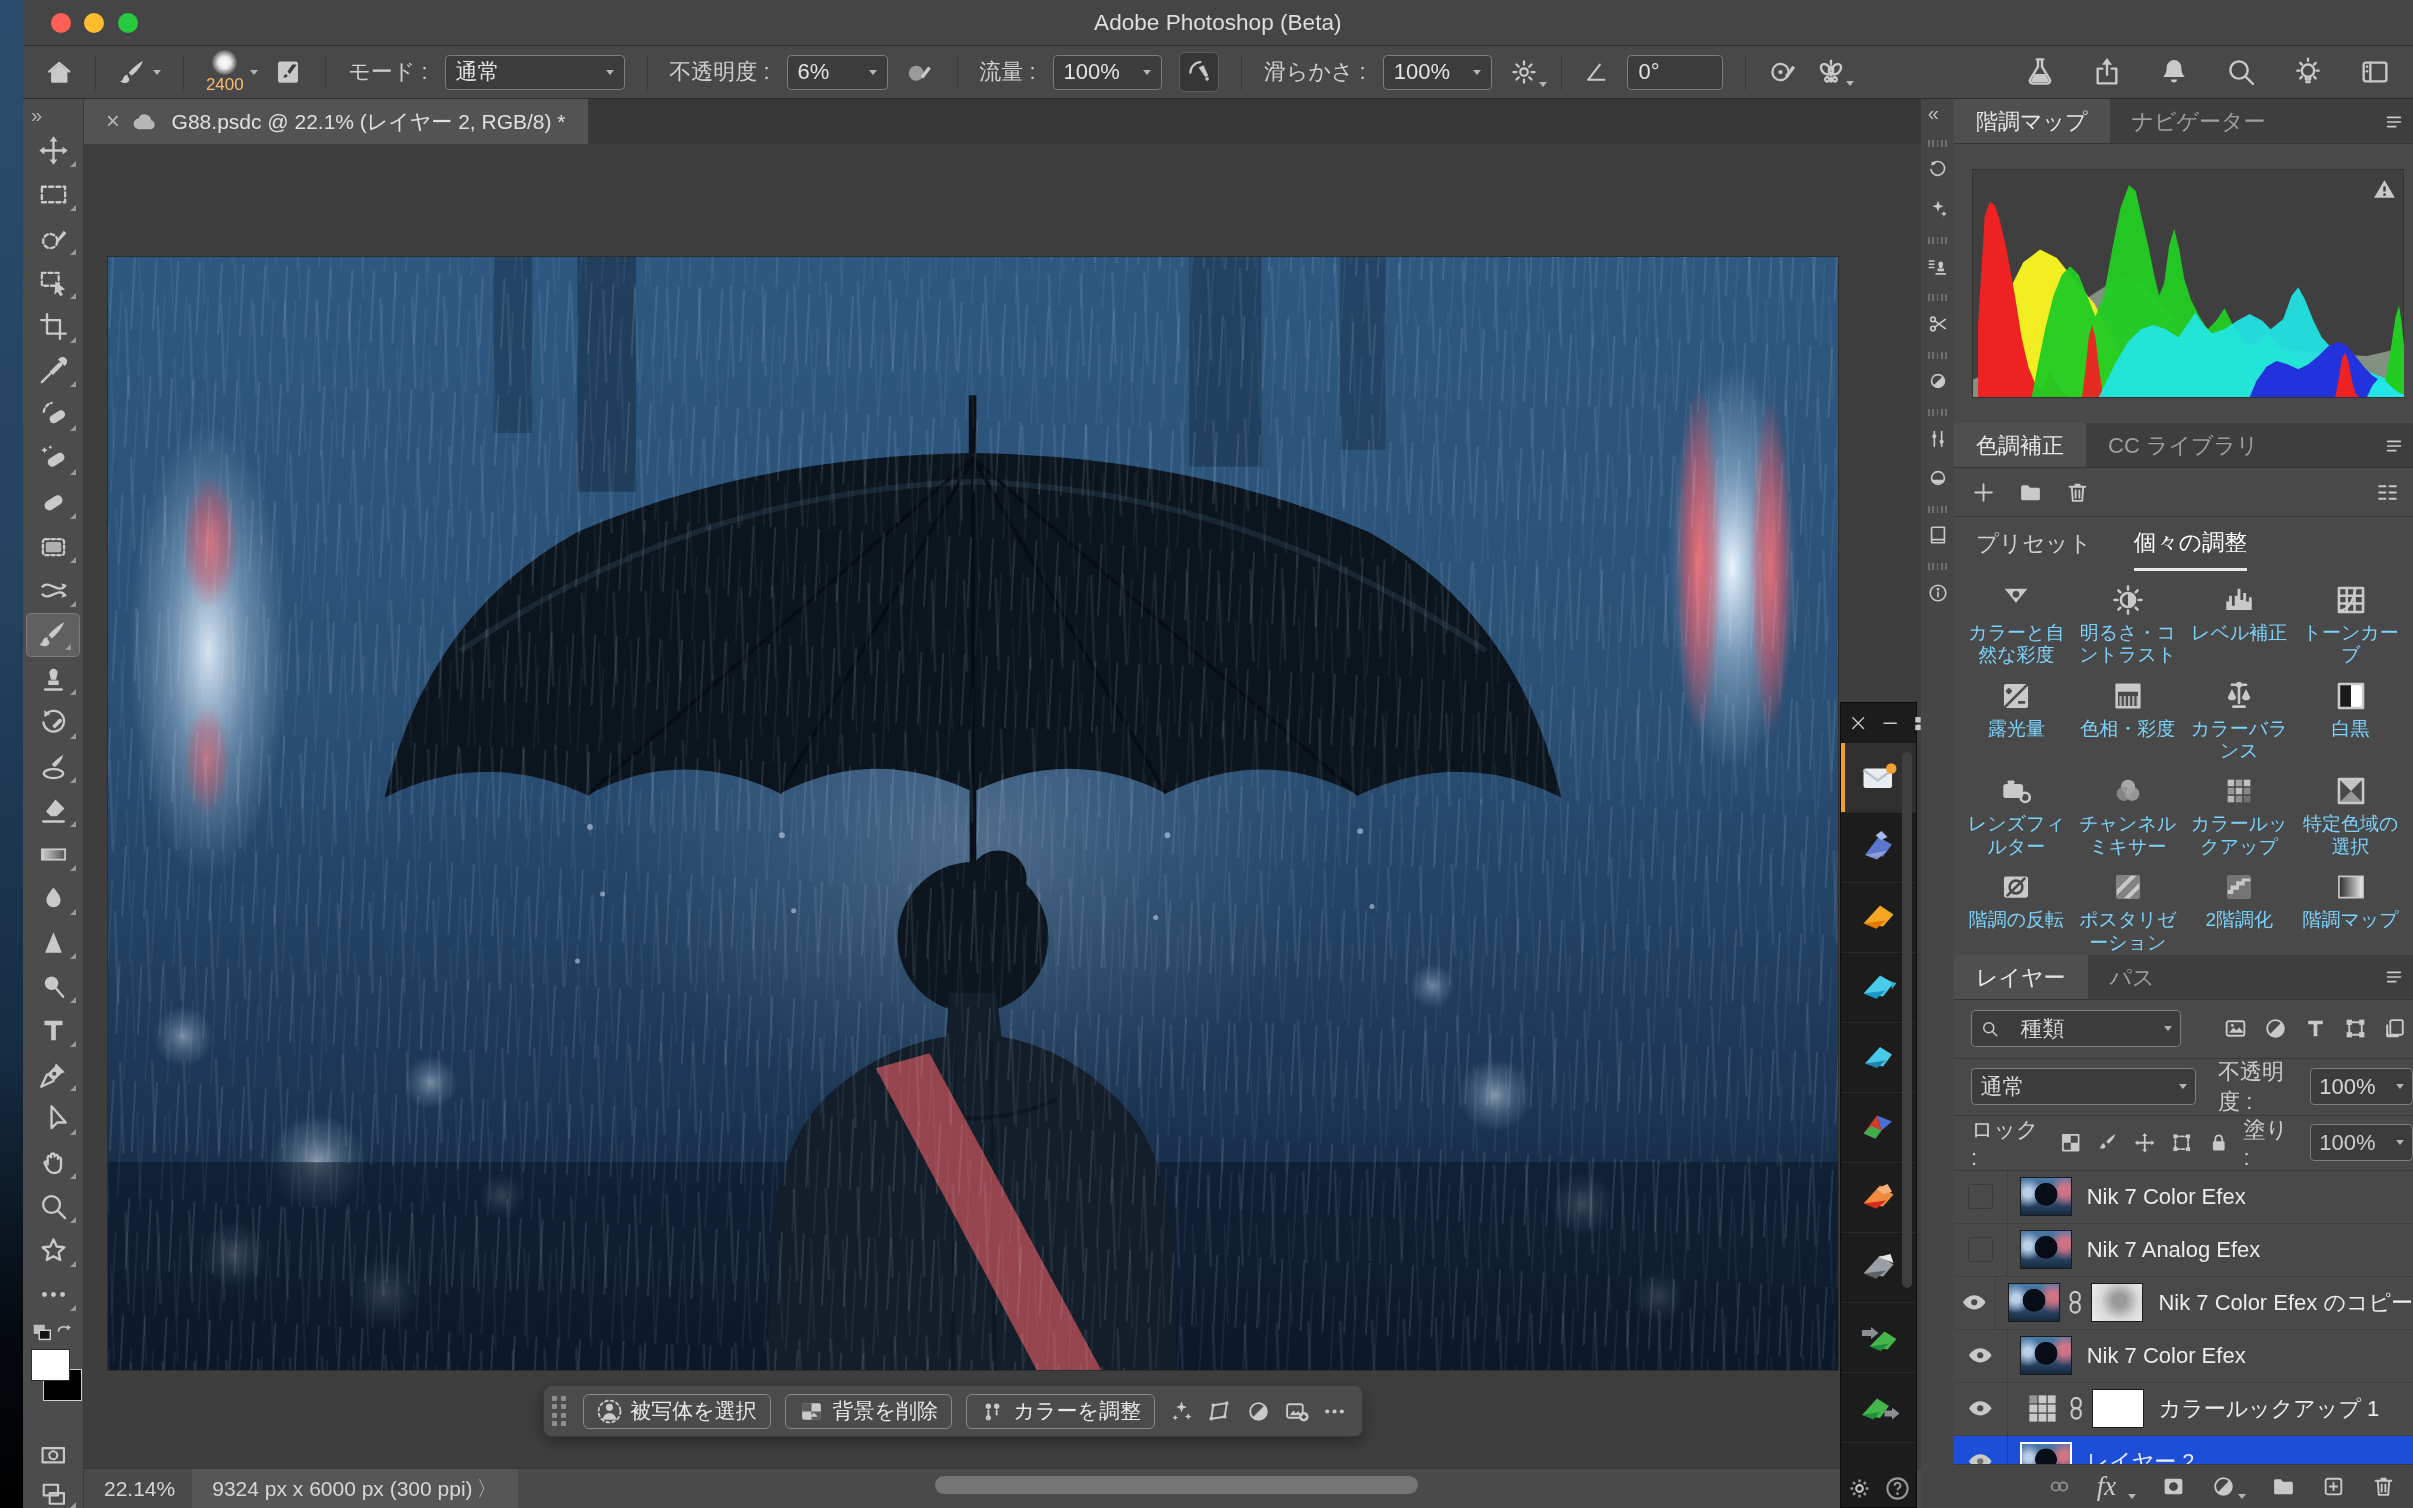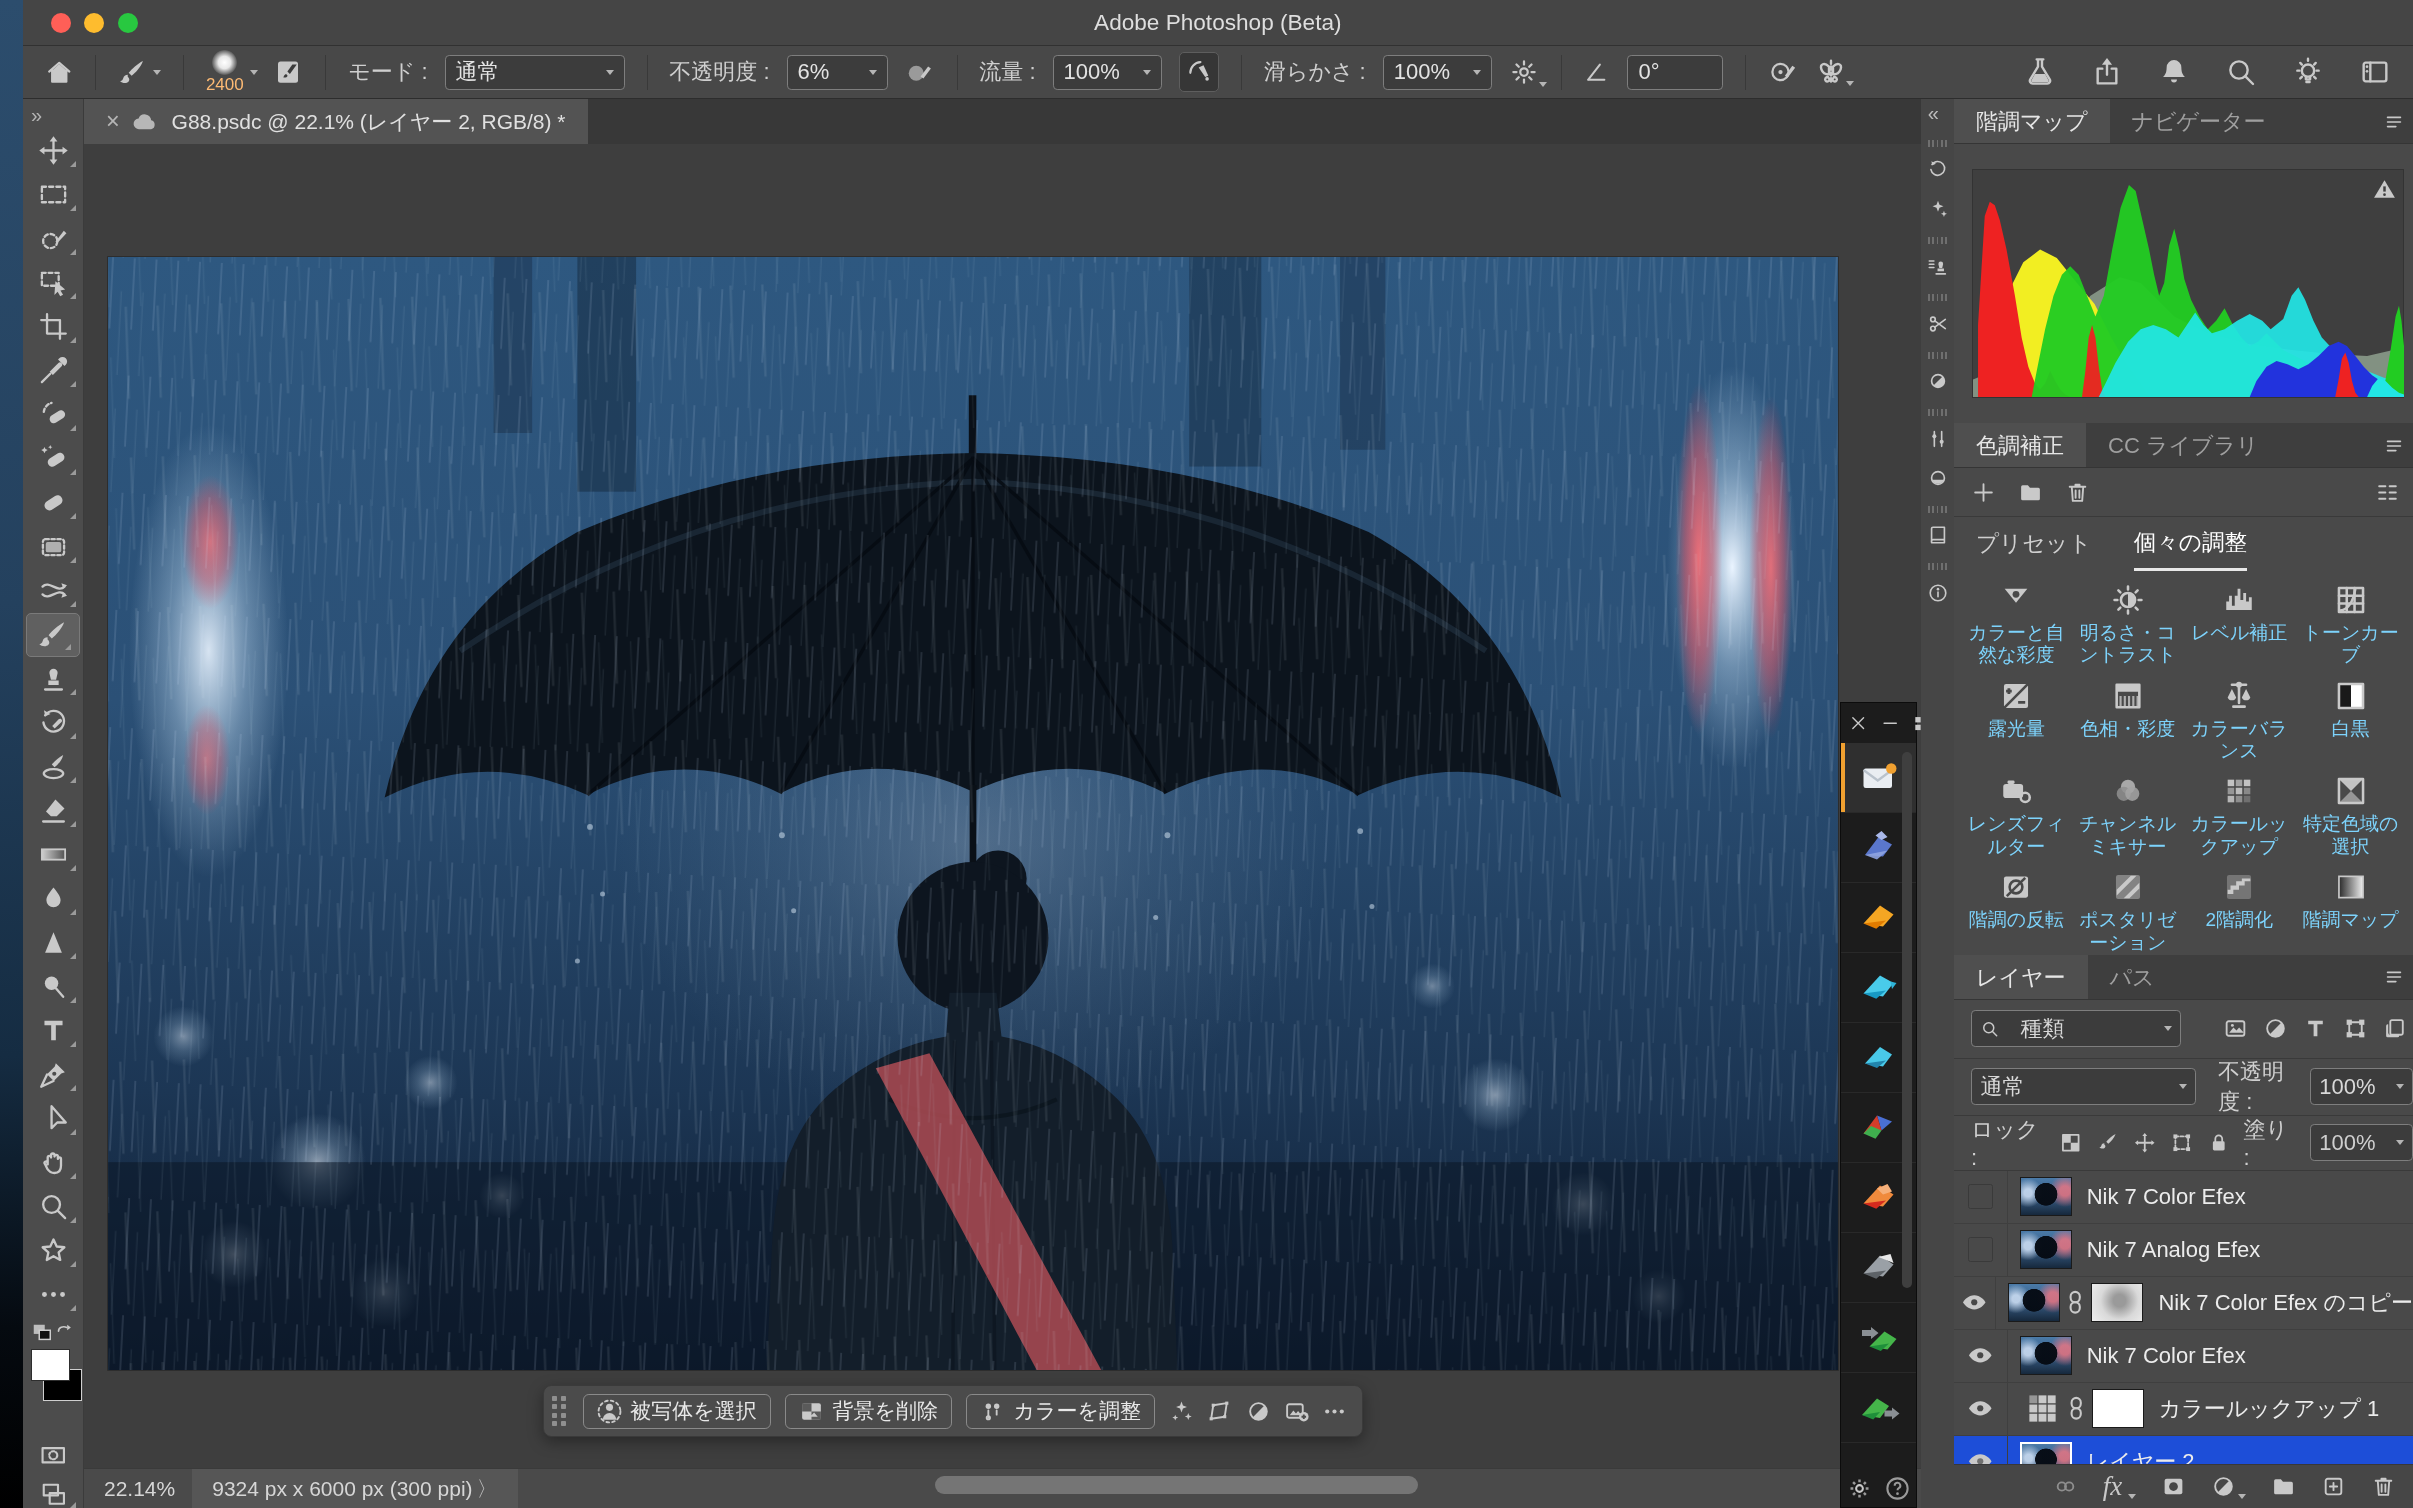--- a/index.html
+++ b/index.html
@@ -1354,21 +1354,21 @@
       </div>
     </div>
 
     <div id="layers-foot">
       <span style="opacity:.55">
           <svg viewBox="0 0 24 24">
             <circle class="ln" cx="8.5" cy="12" r="4" stroke-width="2.2"></circle>
             <circle class="ln" cx="15.5" cy="12" r="4" stroke-width="2.2"></circle>
           </svg>
         </span>
-      <span style="display:flex;align-items:flex-end;gap:6px;">
+      <span style="display:flex;align-items:flex-end;gap:12px;">
           <span class="fx">fx</span>
           <span class="chev-sm" style="border-top-width:5px;"></span>
         </span>
       <span>
           <svg viewBox="0 0 24 24">
             <rect class="fl" x="3.5" y="4.5" width="17" height="15" rx="2"></rect>
             <circle cx="12" cy="12" r="4.2" fill="#464646"></circle>
           </svg>
         </span>
       <span style="display:flex;align-items:flex-end;gap:1.7px;">

